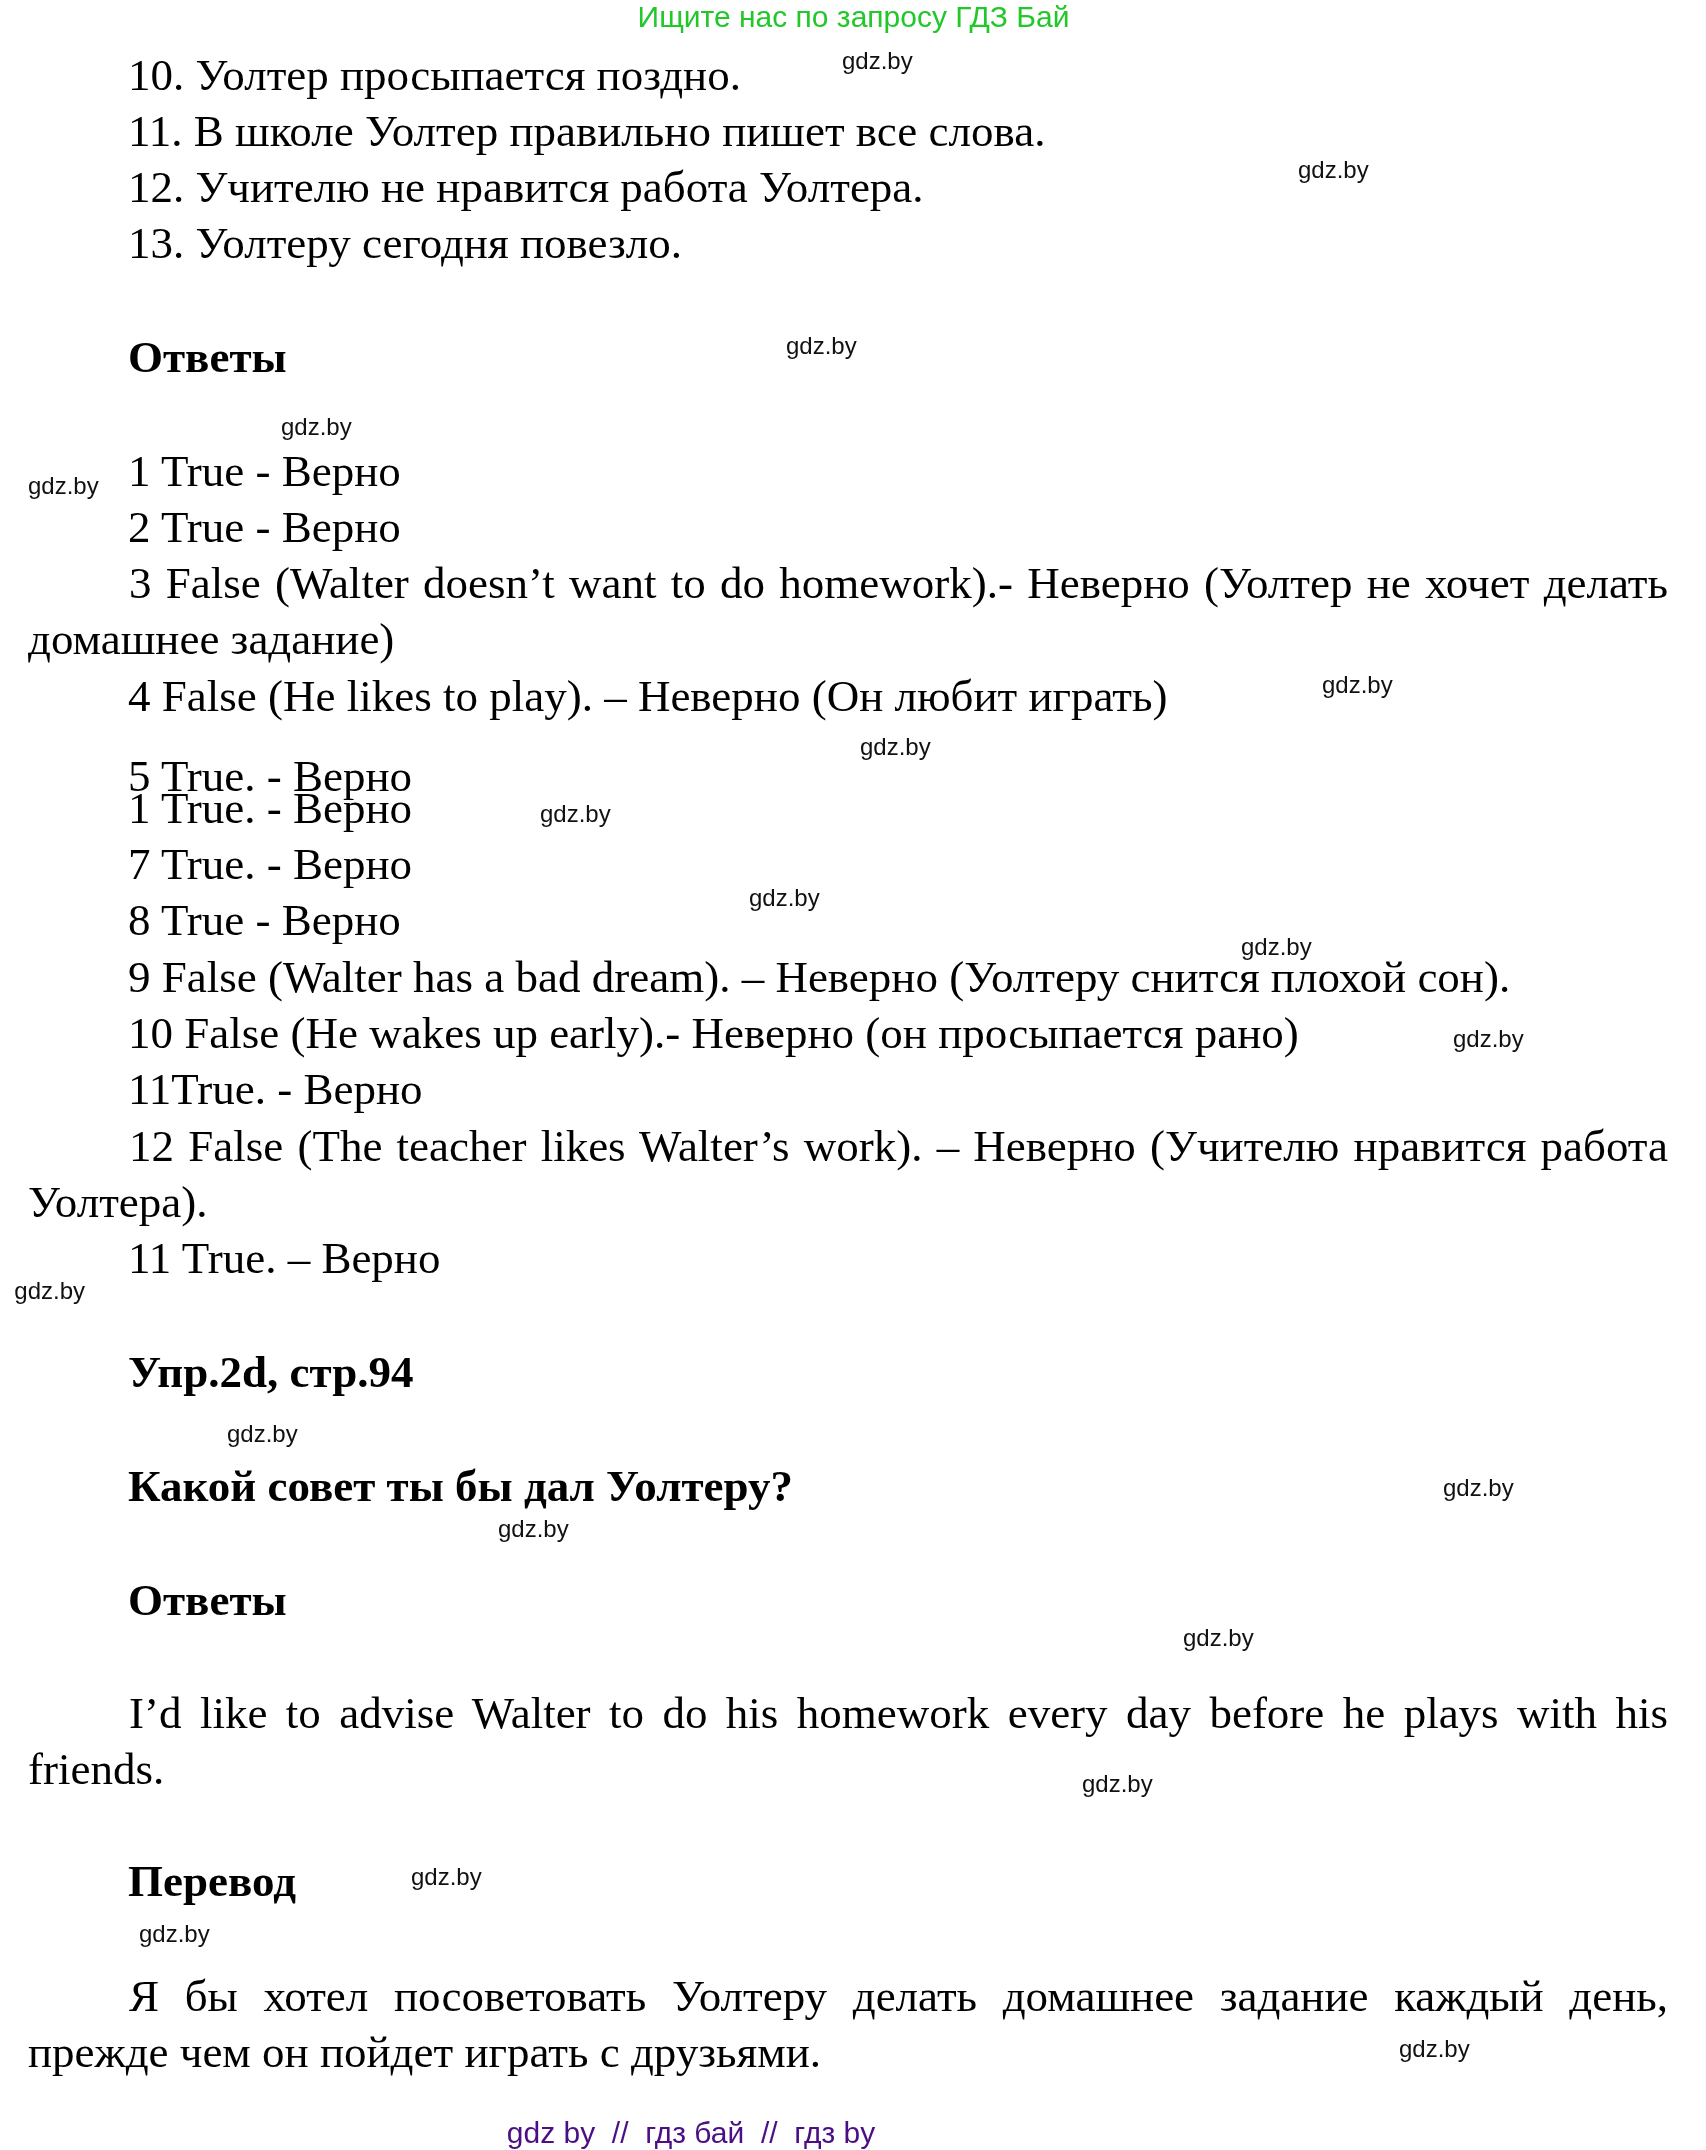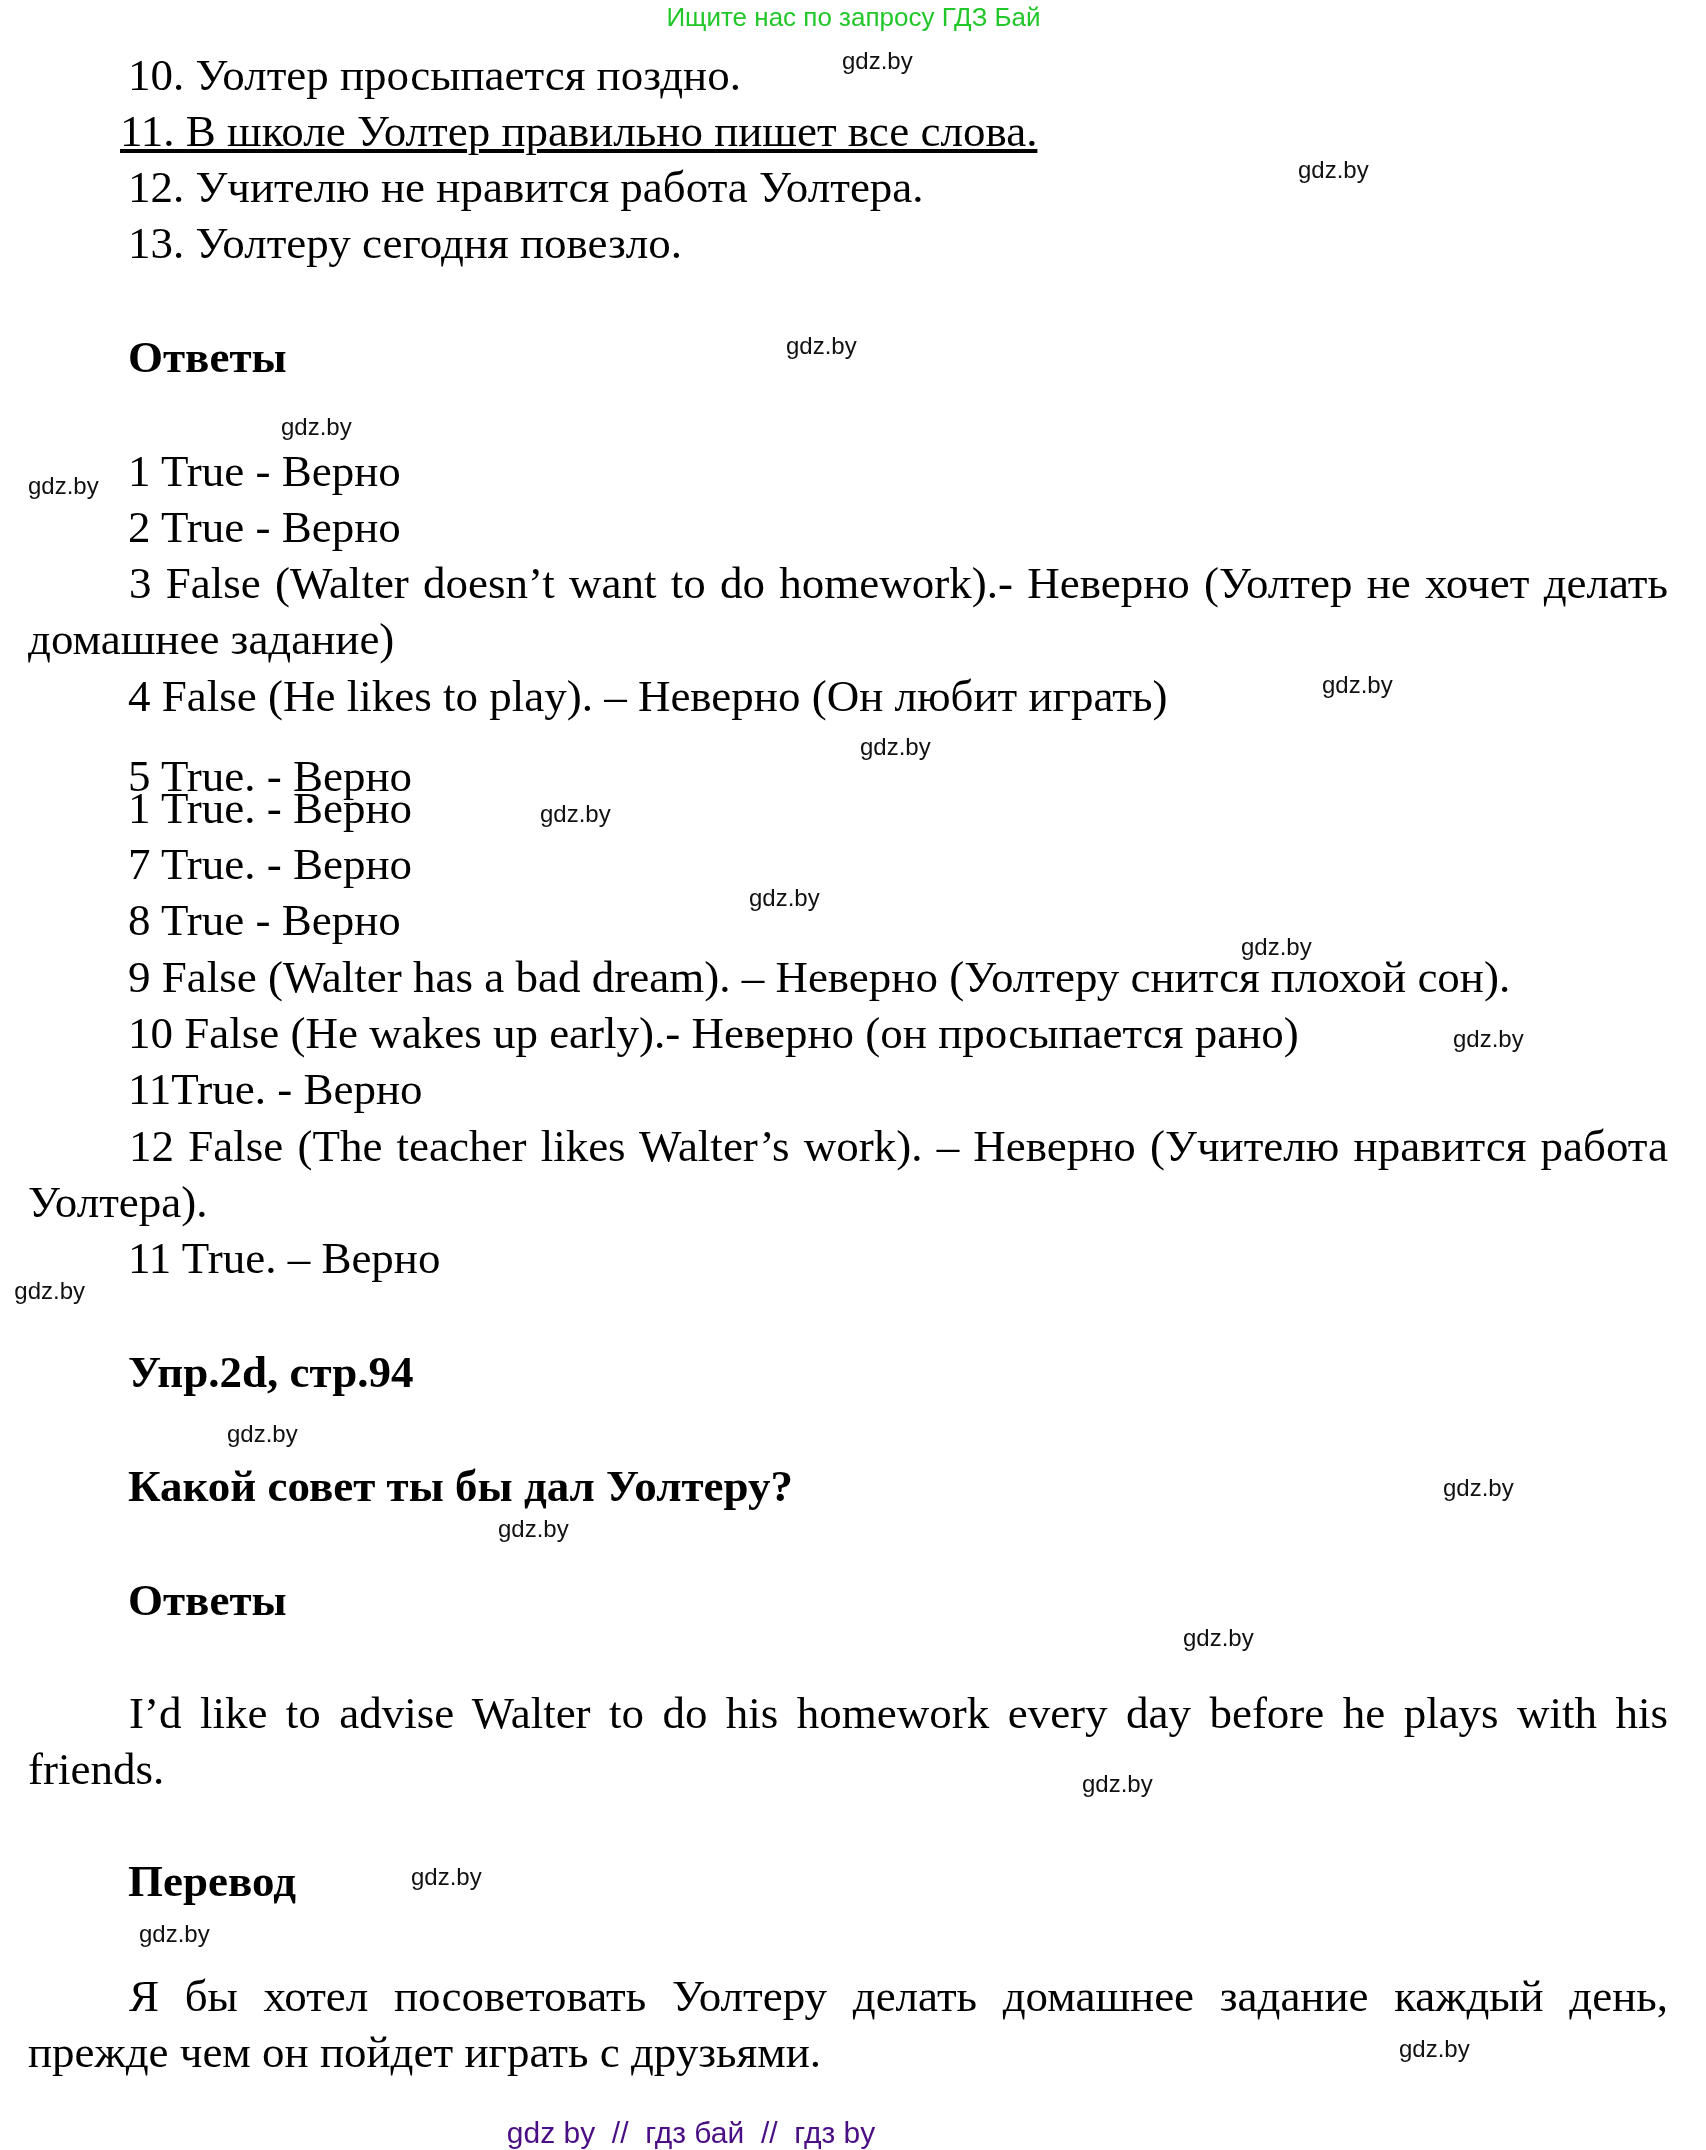--- a/index.html
+++ b/index.html
@@ -1,32 +1,32 @@
 <!DOCTYPE html>
 <html style="font-size:13.4px"><head>
 <meta charset="utf-8">
 <style>
   html, body { margin: 0; padding: 0; background: #ffffff; }
   body { width: 1707px; height: 2151px; position: relative; overflow: hidden; }
   .serif { font-family: "Liberation Serif", "DejaVu Serif", serif; color: #000; }
   .sans { font-family: "Liberation Sans", "DejaVu Sans", sans-serif; }
-  .top-banner { position: absolute; top: 0; left: 0; width: 1707px; text-align: center; font-size: 26px; line-height: 34px; color: #22c72a; }
+  .top-banner { position: absolute; top: 0; left: 0; width: 1707px; text-align: center; font-size: 30px; line-height: 34px; color: #22c72a; }
   .footer { position: absolute; top: 2115px; left: 0; width: 1382px; text-align: center; font-size: 30px; line-height: 35px; color: #4b0f85; }
   .line { position: absolute; font-size: 45px; line-height: 52px; white-space: nowrap; }
   .just { position: absolute; left: 28px; width: 1640px; font-size: 45px; line-height: 56px; text-align: justify; text-indent: 101px; }
   .bold { font-weight: bold; }
   .wm { position: absolute; font-size: 24px; line-height: 27px; color: #111; font-family: "Liberation Sans", "DejaVu Sans", sans-serif; }
 </style>
 </head>
 <body>
 
 <div class="top-banner sans">Ищите нас по запросу ГДЗ Бай</div>
 
 <div class="line serif" style="left:128px; top:49px;">10. Уолтер просыпается поздно.</div>
-<div class="line serif" style="left:120px; top:105px;text-decoration:underline;">11. В школе Уолтер правильно пишет все слова.</div>
+<div class="line serif" style="left:128px; top:105px;">11. В школе Уолтер правильно пишет все слова.</div>
 <div class="line serif" style="left:128px; top:161px;">12. Учителю не нравится работа Уолтера.</div>
 <div class="line serif" style="left:128px; top:217px;">13. Уолтеру сегодня повезло.</div>
 
 <div class="line serif bold" style="left:128px; top:331px;">Ответы</div>
 
 <div class="line serif" style="left:128px; top:445px;">1 True - Верно</div>
 <div class="line serif" style="left:128px; top:501px;">2 True - Верно</div>
 <div class="just serif" style="top:555px;">3 False (Walter doesn’t want to do homework).- Неверно (Уолтер не хочет делать домашнее задание)</div>
 <div class="line serif" style="left:128px; top:670px;">4 False (He likes to play). – Неверно (Он любит играть)</div>
 <div class="line serif" style="left:128px; top:726px;margin-top:24px;">5 True. - Верно</div>

